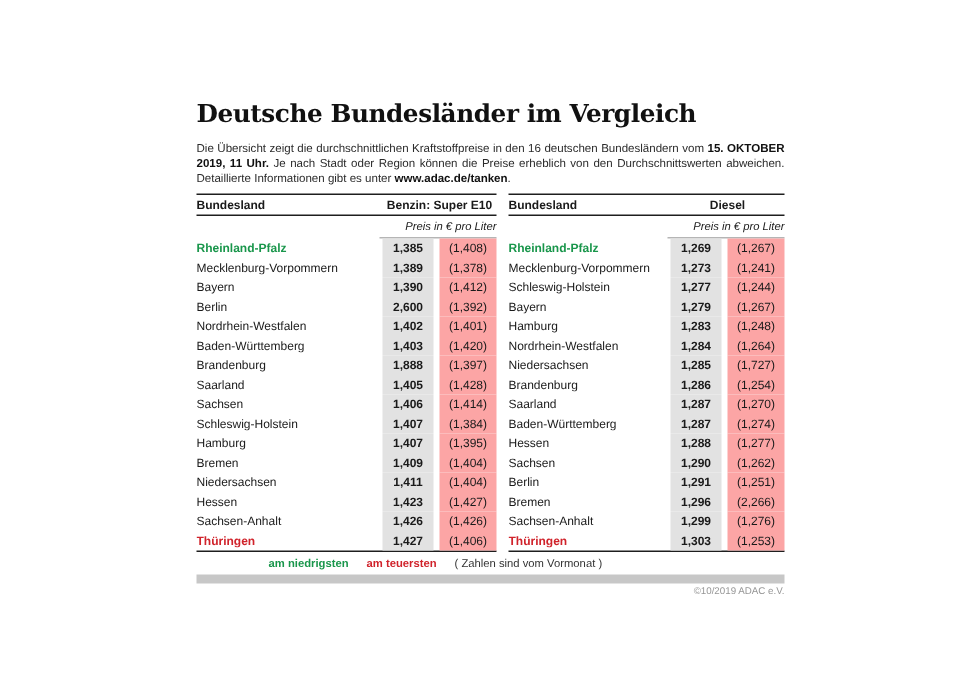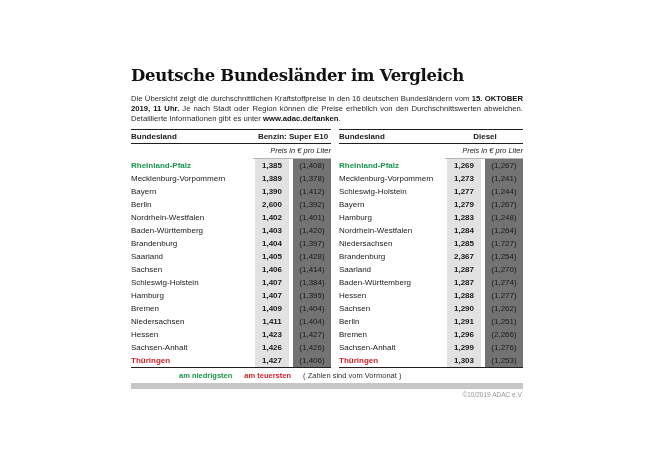--- a/index.html
+++ b/index.html
@@ -28,21 +28,21 @@
 
   .t-sub{display:flex;height:15px;font-size:7.5px;color:#222;}
   .t-sub .s-spacer{flex:1;}
   .t-sub .s-unit{width:78px;text-align:right;line-height:14px;border-bottom:1px solid #b5b5b5;font-style:italic;}
 
   .rows{border-bottom:1.5px solid #1e1e1e;}
   .row{display:flex;height:13px;font-size:8px;align-items:center;}
   .row .state{flex:1;white-space:nowrap;overflow:hidden;}
   .row .price{width:34px;background:#e2e2e2;font-weight:bold;text-align:center;line-height:13px;height:13px;}
   .row .gapcell{width:4px;height:13px;}
-  .row .prev{width:38px;background:#737373;text-align:center;line-height:13px;height:13px;}
+  .row .prev{width:38px;background:#fca5a5;text-align:center;line-height:13px;height:13px;}
 
   .hl-lowest .state{color:#19964b;font-weight:bold;}
   .hl-highest .state{color:#d0232b;font-weight:bold;}
 
   .legend{display:flex;gap:12px;margin-top:3px;font-size:7.5px;align-items:baseline;padding-left:48px;}
   .legend .low{color:#19964b;font-weight:bold;}
   .legend .high{color:#d0232b;font-weight:bold;}
   .legend .note{color:#333;}
 
   .divider-bar{height:6px;background:#c7c7c7;margin-top:3px;}
@@ -110,21 +110,21 @@
 
           <div class="row">
             <span class="state">Baden-Württemberg</span>
             <span class="price">1,403</span>
             <span class="gapcell"></span>
             <span class="prev">(1,420)</span>
           </div>
 
           <div class="row">
             <span class="state">Brandenburg</span>
-            <span class="price">1,404</span>
+            <span class="price">1,888</span>
             <span class="gapcell"></span>
             <span class="prev">(1,397)</span>
           </div>
 
           <div class="row">
             <span class="state">Saarland</span>
             <span class="price">1,405</span>
             <span class="gapcell"></span>
             <span class="prev">(1,428)</span>
           </div>
@@ -242,21 +242,21 @@
 
           <div class="row">
             <span class="state">Niedersachsen</span>
             <span class="price">1,285</span>
             <span class="gapcell"></span>
             <span class="prev">(1,727)</span>
           </div>
 
           <div class="row">
             <span class="state">Brandenburg</span>
-            <span class="price">2,367</span>
+            <span class="price">1,286</span>
             <span class="gapcell"></span>
             <span class="prev">(1,254)</span>
           </div>
 
           <div class="row">
             <span class="state">Saarland</span>
             <span class="price">1,287</span>
             <span class="gapcell"></span>
             <span class="prev">(1,270)</span>
           </div>

